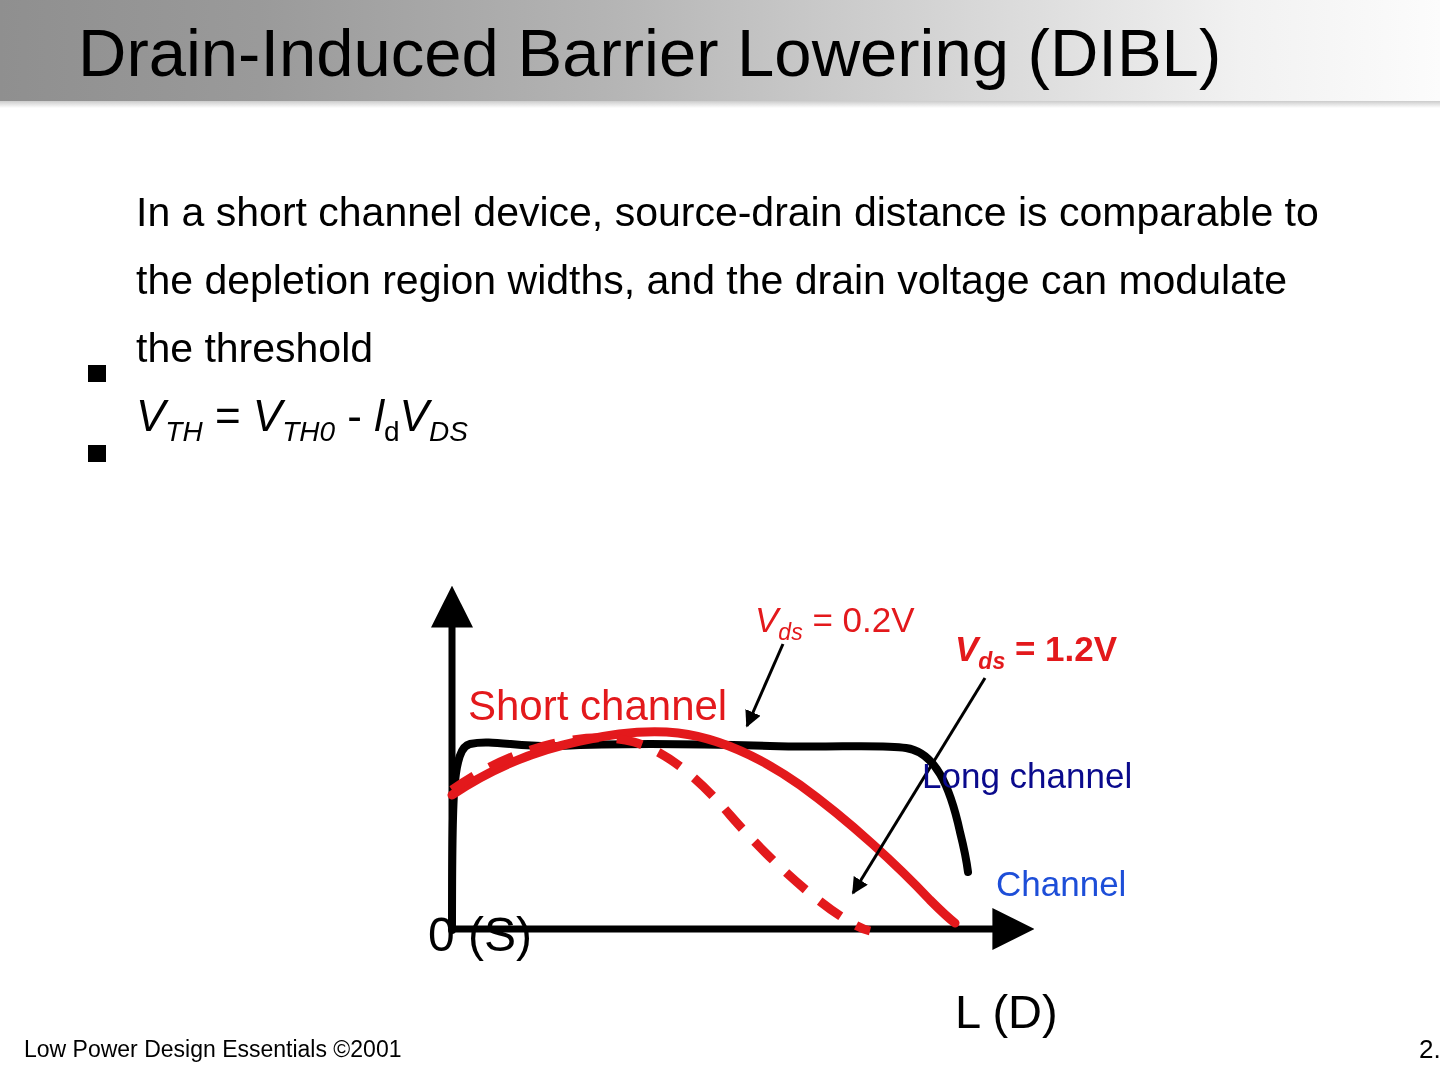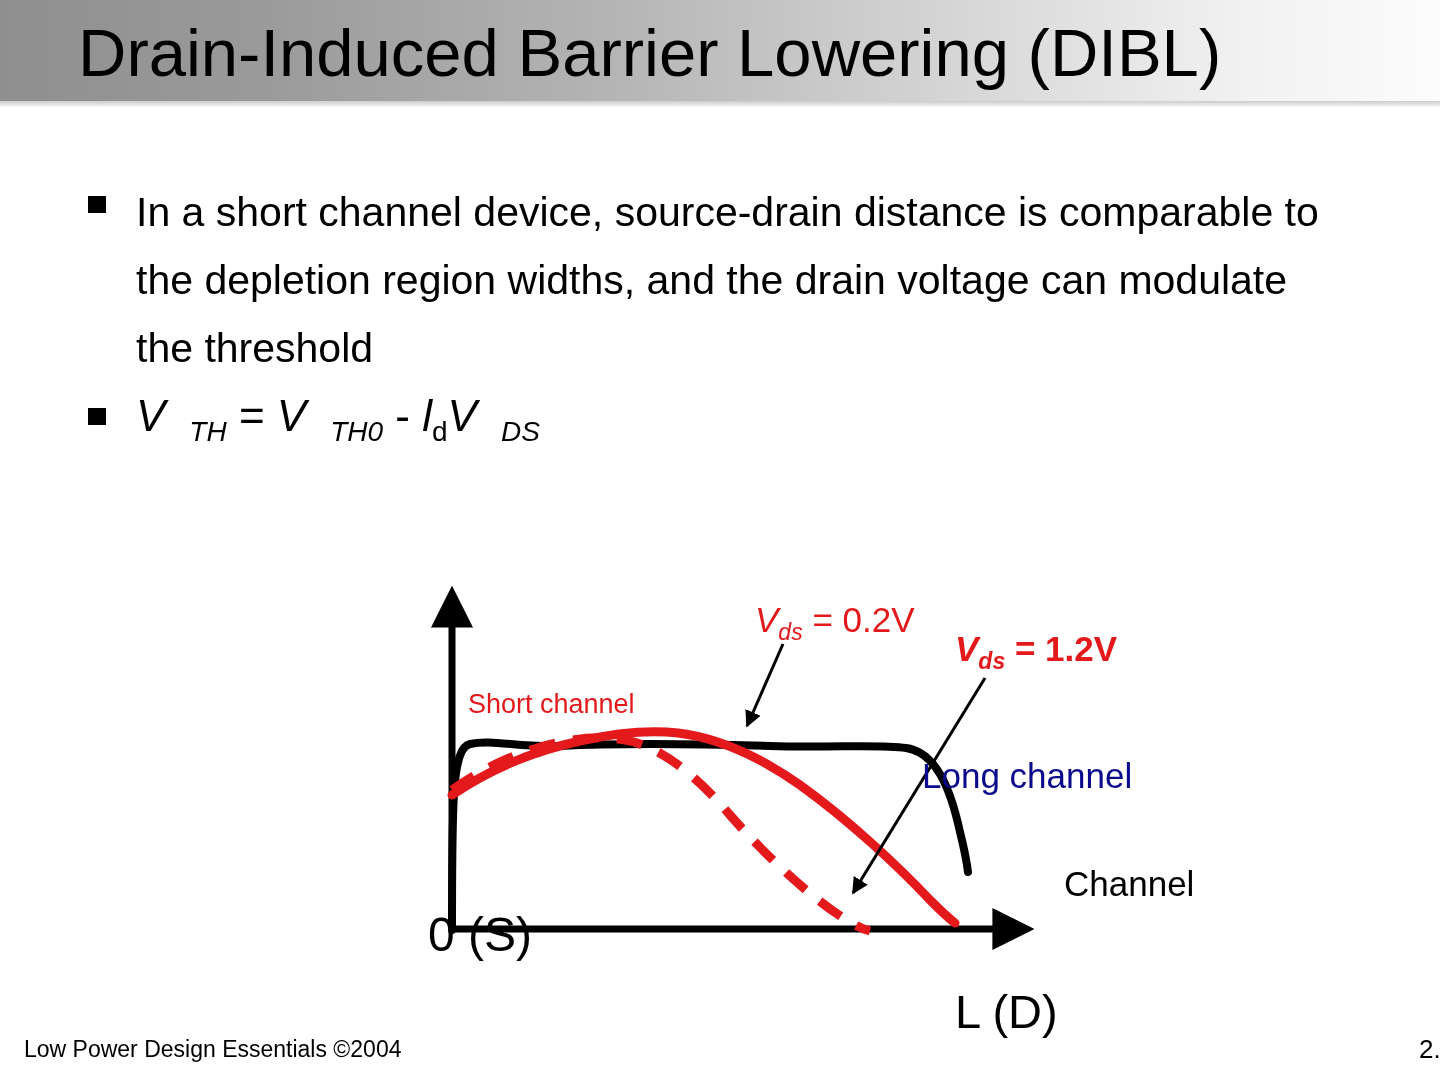--- a/index.html
+++ b/index.html
@@ -46,21 +46,21 @@
 
   
   #bullet-list {
     position: absolute;
     left: 88px;
     top: 178px;
     width: 1290px;
   }
   .bullet-row {
     display: flex;
-    align-items: flex-start;
+    align-items: flex-end;
     margin-bottom: 4px;
   }
   .bullet-marker {
     width: 18px;
     min-width: 18px;
     height: 17px;
     background: #000000;
     margin-top: 18px;
     margin-right: 30px;
   }
@@ -75,21 +75,20 @@
     font-size: 44px;
     line-height: 60px;
     font-style: italic;
     color: #000000;
     white-space: nowrap;
   }
   .formula .sub {
     font-size: 28px;
     vertical-align: sub;
     font-style: italic;
-    margin-left: 24px;
   }
   .formula .sub-up {
     font-size: 28px;
     vertical-align: sub;
     font-style: normal;
   }
   .formula .up {
     font-style: normal;
   }
 
@@ -105,34 +104,33 @@
   .fig-label {
     position: absolute;
     white-space: nowrap;
     font-size: 33px;
     color: #000000;
   }
   #label-short-channel {
     left: 468px;
     top: 682px;
     color: #e3191c;
-    font-size: 27px;
-    margin-top: 7px;
+    font-size: 42px;
   }
   #label-long-channel {
     left: 922px;
     top: 756px;
     color: #0a0a8c;
     font-size: 35px;
   }
   #label-channel {
-    left: 1064px;
+    left: 996px;
     top: 864px;
     font-size: 35px;
-    color: #000000;
+    color: #1d4ed8;
   }
   #label-vds-02 {
     left: 755px;
     top: 600px;
     color: #e3191c;
     font-size: 35px;
     font-style: normal;
     text-align: center;
   }
   #label-vds-12 {
@@ -255,14 +253,14 @@
 
   <div class="fig-label" id="label-vds-02"><span class="vlabel-italic">V</span><span class="vlabel-sub">ds</span><span> = 0.2V</span></div>
 
   <div class="fig-label" id="label-vds-12"><span class="vlabel-italic">V</span><span class="vlabel-sub">ds</span><span> = 1.2V</span></div>
 
   <div class="fig-label" id="label-origin-s">0 (S)</div>
 
   <div class="fig-label" id="label-l-d">L (D)</div>
 </div>
 
-<div id="footer-note">Low Power Design Essentials ©2004</div>
+<div id="footer-note">Low Power Design Essentials ©2001</div>
 <div id="footer-page">2.</div>
 
 </body></html>

